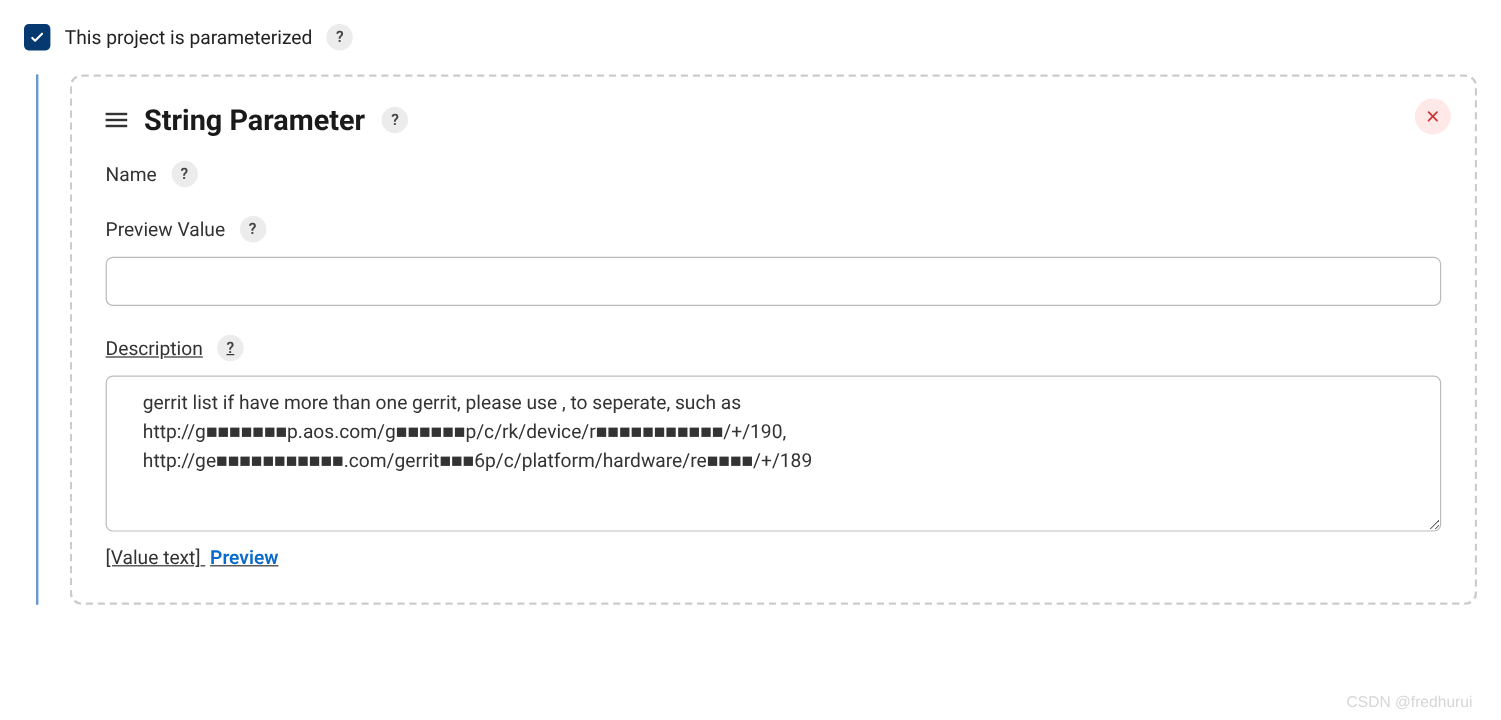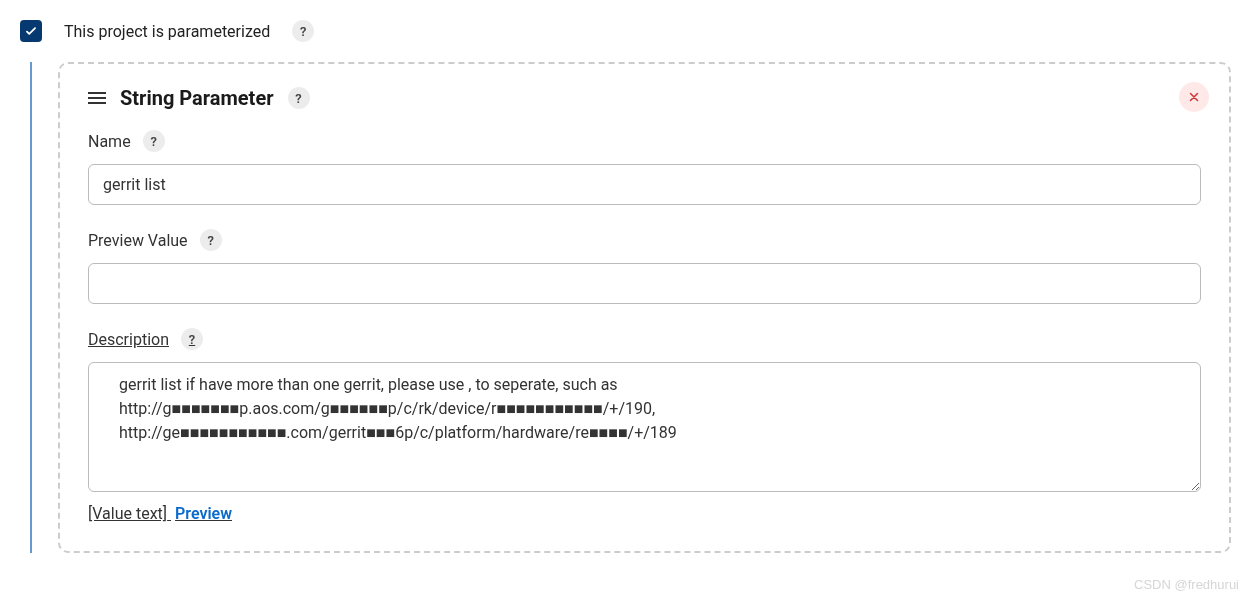--- a/index.html
+++ b/index.html
@@ -12,21 +12,21 @@
       background: #ffffff;
       color: #333;
       padding: 20px;
       width: 1251px;
       height: 600px;
       position: relative;
     }
     .top-row {
       display: flex;
       align-items: center;
-      gap: 22px;
+      gap: 12px;
       margin-bottom: 20px;
     }
     .checkbox-box {
       width: 22px;
       height: 22px;
       background: #063970;
       border-radius: 4px;
       display: flex;
       align-items: center;
       justify-content: center;
@@ -75,21 +75,21 @@
       flex-direction: column;
       gap: 3px;
       cursor: grab;
     }
     .drag-handle .bar {
       width: 18px;
       height: 2px;
       background: #333;
     }
     .panel-title {
-      font-size: 20px;
+      font-size: 24px;
       font-weight: 700;
       color: #1a1a1a;
     }
     .close-btn {
       position: absolute;
       top: 18px;
       right: 20px;
       width: 30px;
       height: 30px;
       background: #ffe8e8;
@@ -148,21 +148,21 @@
     }
     .format-link {
       color: #0b6bcb;
       font-weight: 600;
       cursor: pointer;
       margin-left: 4px;
     }
     .watermark {
       position: absolute;
       bottom: 8px;
-      right: 12px;
+      right: 24px;
       font-size: 13px;
       color: #d6d6d6;
       font-family: Arial, sans-serif;
     }
   </style>
 </head>
 <body>
 
 <div class="top-row">
   <div class="checkbox-box">
@@ -191,21 +191,20 @@
       <svg viewBox="0 0 24 24">
         <path d="M6 6 L18 18 M18 6 L6 18" stroke="#cc3333" stroke-width="2.5" stroke-linecap="round"></path>
       </svg>
     </div>
 
     <div class="field-group">
       <div class="field-label-row">
         <span class="field-label">Name</span>
         <div class="help-icon">?</div>
       </div>
-      <input type="text" class="text-input" value="gerrit list" style="">
     </div>
 
     <div class="field-group">
       <div class="field-label-row">
         <span class="field-label">Preview Value</span>
         <div class="help-icon">?</div>
       </div>
       <input type="text" class="text-input" style="">
     </div>
 

